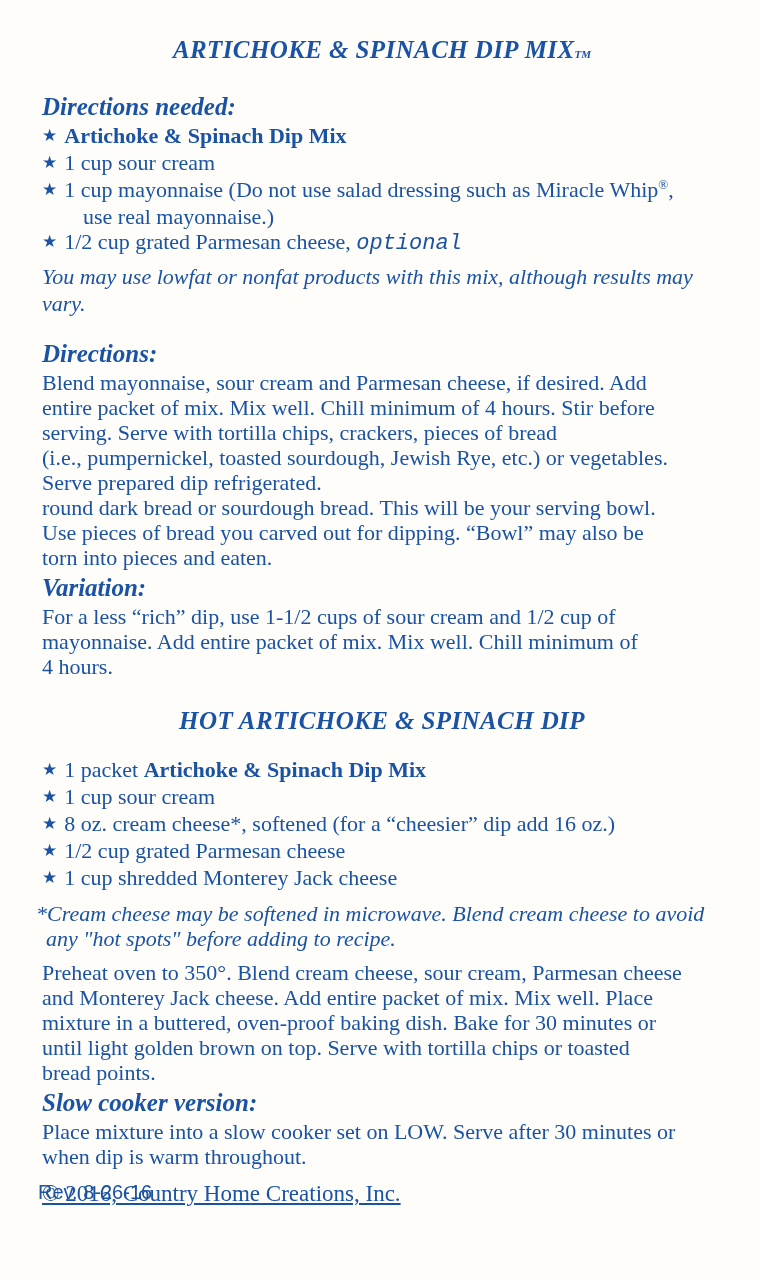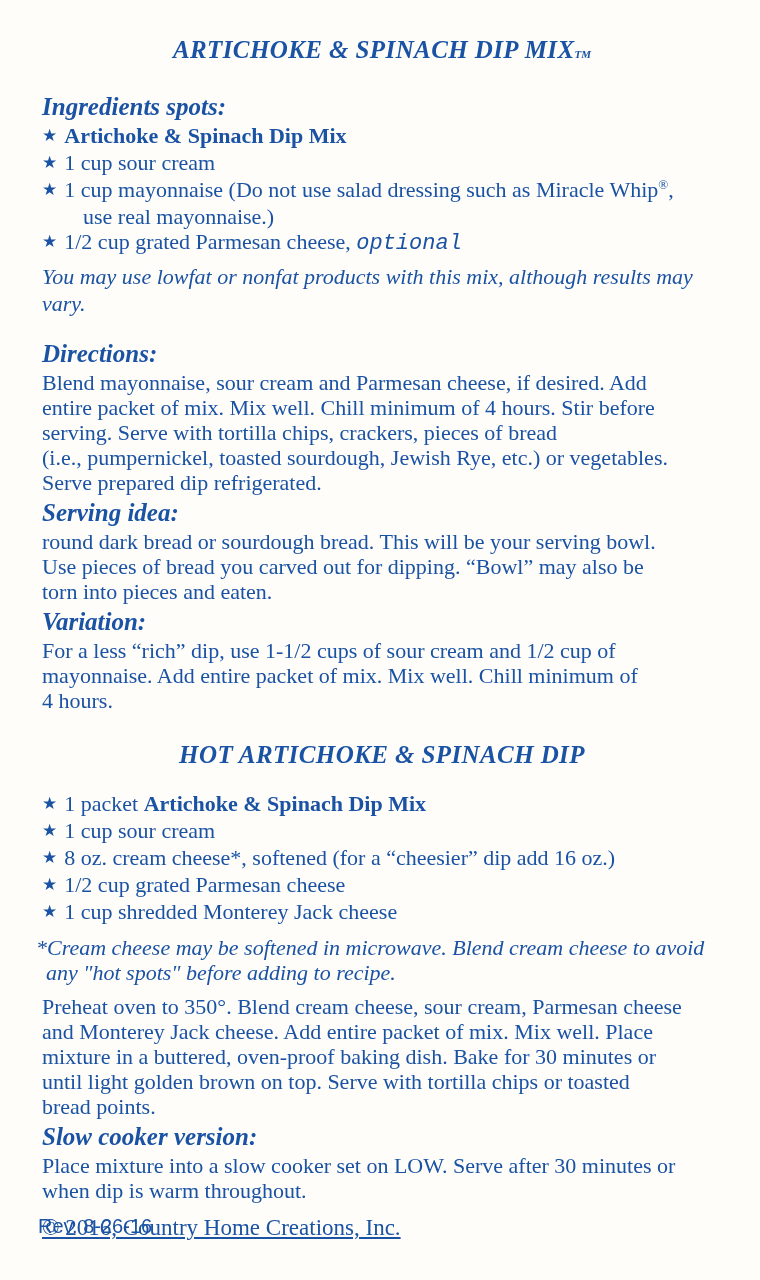--- a/index.html
+++ b/index.html
@@ -89,21 +89,21 @@
     text-decoration:underline;
   }
 </style>
 </head>
 <body>
 
 <div class="page">
 
   <h1><span>ARTICHOKE &amp; SPINACH DIP MIX</span><span class="tm">TM</span></h1>
 
-  <h2 class="heading-gap">Ingredients spots:</h2>
+  <h2 class="heading-gap">Directions needed:</h2>
 
   <div class="list">
       <div class="item"><span class="star">★</span><span class="b">Artichoke &amp; Spinach Dip Mix</span></div>
       <div class="item"><span class="star">★</span><span>1 cup sour cream</span></div>
       <div class="item"><span class="star">★</span><span>1 cup mayonnaise (Do not use salad dressing such as Miracle Whip</span><sup>®</sup><span>,</span><div class="wrap">use real mayonnaise.)</div></div>
       <div class="item"><span class="star">★</span><span>1/2 cup grated Parmesan cheese, </span><span class="i">optional</span></div>
     </div>
 
   <div class="note">
       <div class="tline">You may use lowfat or nonfat products with this mix, although results may</div>
@@ -112,21 +112,20 @@
 
   <h2 class="heading-gap">Directions:</h2>
   <div class="para">
       <div class="tline">Blend mayonnaise, sour cream and Parmesan cheese, if desired. Add</div>
       <div class="tline">entire packet of mix. Mix well. Chill minimum of 4 hours. Stir before</div>
       <div class="tline">serving. Serve with tortilla chips, crackers, pieces of bread</div>
       <div class="tline">(i.e., pumpernickel, toasted sourdough, Jewish Rye, etc.) or vegetables.</div>
       <div class="tline">Serve prepared dip refrigerated.</div>
     </div>
 
-  <h2>Serving idea:</h2>
   <div class="para">
       <div class="tline">round dark bread or sourdough bread. This will be your serving bowl.</div>
       <div class="tline">Use pieces of bread you carved out for dipping. “Bowl” may also be</div>
       <div class="tline">torn into pieces and eaten.</div>
     </div>
 
   <h2>Variation:</h2>
   <div class="para">
       <div class="tline">For a less “rich” dip, use 1-1/2 cups of sour cream and 1/2 cup of</div>
       <div class="tline">mayonnaise. Add entire packet of mix. Mix well. Chill minimum of</div>

